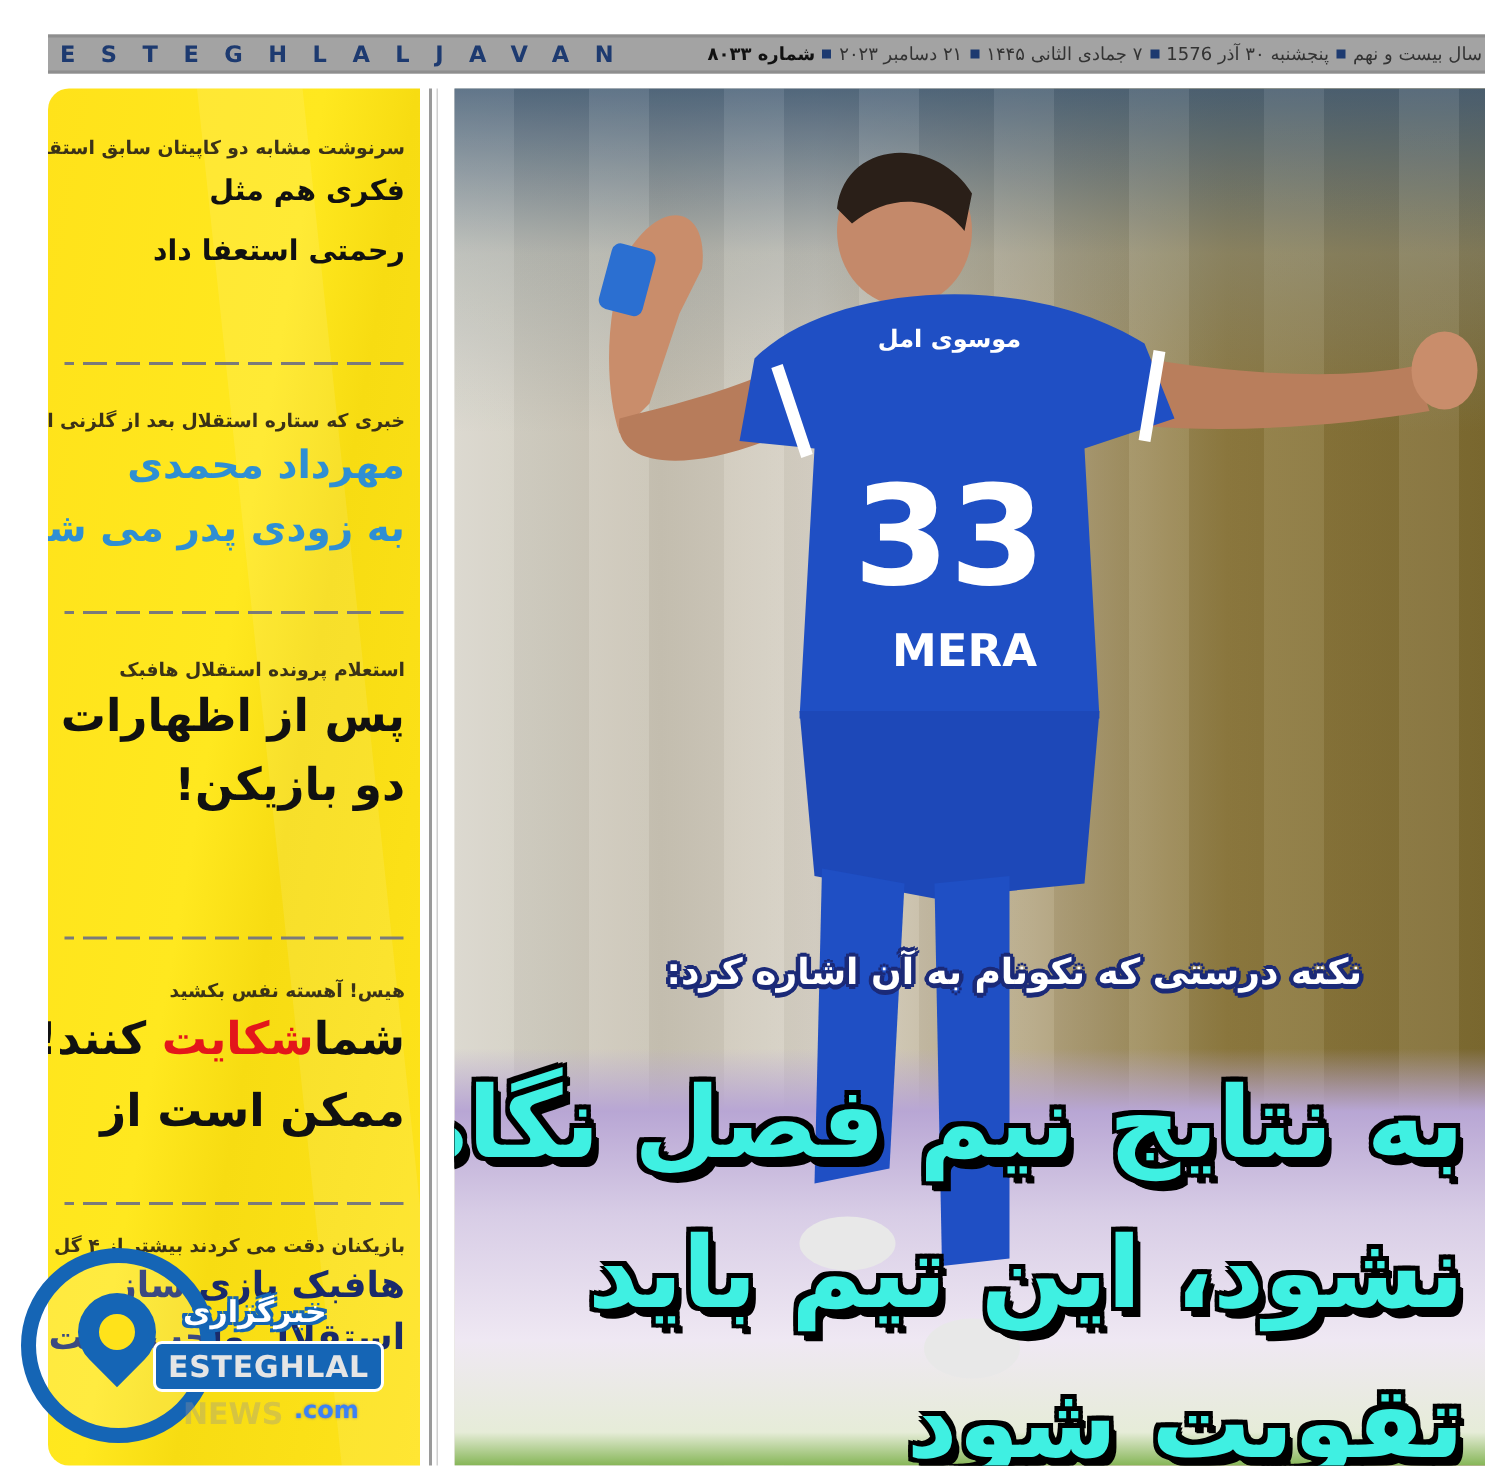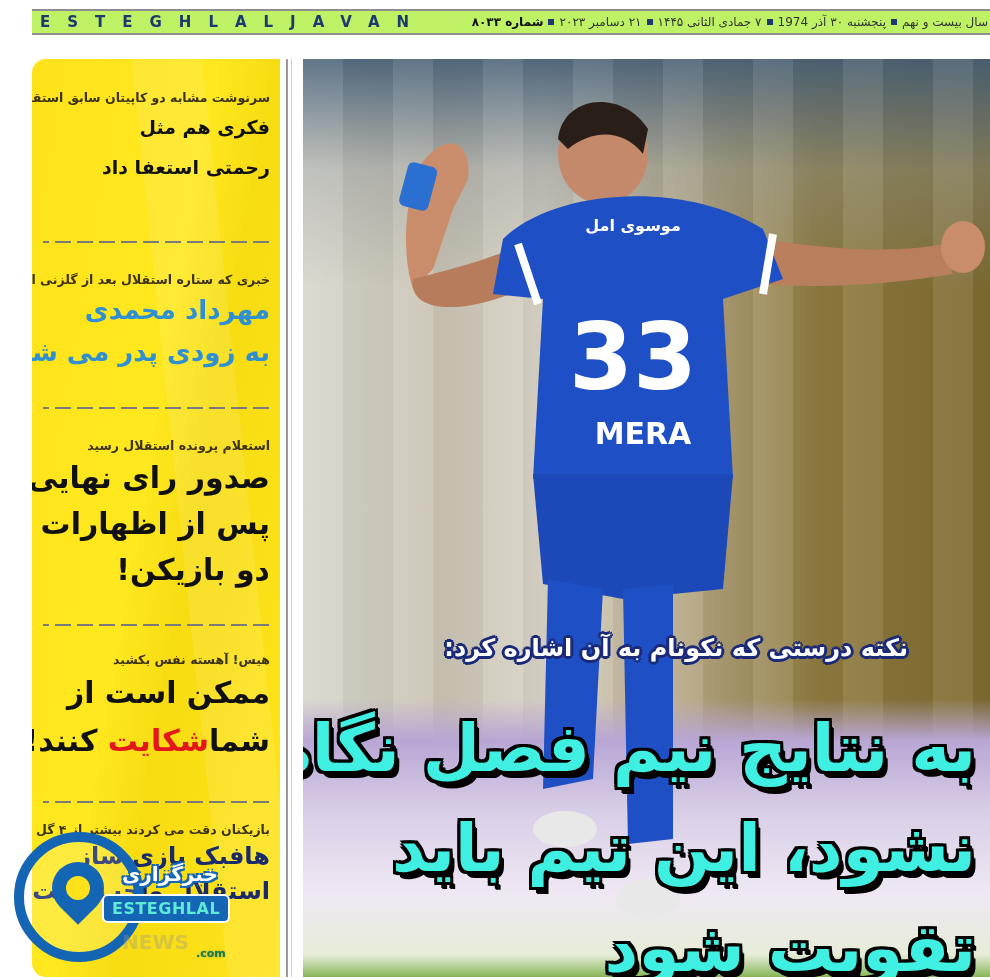--- a/index.html
+++ b/index.html
@@ -1,24 +1,24 @@
 <!DOCTYPE html>
 <html><head>
 <meta charset="utf-8">
 <style>
   * { box-sizing: border-box; margin: 0; padding: 0; }
   html, body { width: 990px; height: 980px; overflow: hidden; background: #ffffff; }
   body { font-family: "DejaVu Sans", sans-serif; position: relative; }
 
   
   .masthead {
-    position: absolute; left: 32px; top: 9px; width: 958px; height: 26px;
+    position: absolute; left: 32px; top: 23px; width: 958px; height: 26px;
     border-top: 2px solid #8e8e8e; border-bottom: 2px solid #8e8e8e;
     display: flex; align-items: center; justify-content: space-between;
-    background: #bef264;
+    background: #a3a3a3;
   }
   .brand {
     font-family: "DejaVu Sans", sans-serif; font-weight: bold;
     color: #1d3a70; font-size: 15px; letter-spacing: 17px; padding-left: 8px;
     white-space: nowrap;
   }
   .dateline {
     direction: rtl; font-family: "DejaVu Sans", sans-serif;
     font-size: 12px; color: #333; white-space: nowrap; padding-right: 2px;
     display: flex; align-items: center; gap: 5px;
@@ -101,40 +101,40 @@
     border: 10px solid #1565b5; background: rgba(255,255,255,0.15);
   }
   .wm-pin {
     position: absolute; left: 38px; top: 30px; width: 52px; height: 52px;
     background: #1565b5; border-radius: 50% 50% 50% 0; transform: rotate(-45deg);
   }
   .wm-pin::after {
     content: ""; position: absolute; left: 14px; top: 14px; width: 24px; height: 24px; border-radius: 50%; background: #ffe21a;
   }
   .wm-badge {
-    position: absolute; left: 88px; top: 62px; background: #1565b5; color: #5eead4;
-    font-family: "DejaVu Sans", sans-serif; font-weight: bold; font-size: 16px;
+    position: absolute; left: 88px; top: 62px; background: #1565b5; color: #e5e5e5;
+    font-family: "DejaVu Sans", sans-serif; font-weight: bold; font-size: 20px;
     padding: 3px 8px; border-radius: 6px; border: 2px solid #fff; letter-spacing: 0.5px; text-align: right;
   }
   .wm-top {
     position: absolute; left: 108px; top: 30px; color: #fff; font-weight: bold; font-size: 20px;
     direction: rtl; text-shadow: -2px -2px 0 #1565b5, 2px 2px 0 #1565b5, -2px 2px 0 #1565b5, 2px -2px 0 #1565b5;
   }
-  .wm-com { position: absolute; left: 182px; top: 115px; color: #15803d; font-weight: bold; font-size: 11px; text-shadow: 0 0 2px #888; }
+  .wm-com { position: absolute; left: 182px; top: 98px; color: #3b82f6; font-weight: bold; font-size: 16px; text-shadow: 0 0 2px #888; }
   .wm-news { position: absolute; left: 108px; top: 98px; color: rgba(150,150,150,0.35); font-weight: bold; font-size: 20px; }
 </style>
 </head>
 <body>
 
 <div class="masthead">
   <div class="brand">ESTEGHLALJAVAN</div>
   <div class="dateline">
     <span>سال بیست و نهم</span>
     <span class="sep"></span>
-    <span>پنجشنبه ۳۰ آذر 1974</span>
+    <span>پنجشنبه ۳۰ آذر 1576</span>
     <span class="sep"></span>
     <span>۷ جمادی الثانی ۱۴۴۵</span>
     <span class="sep"></span>
     <span>۲۱ دسامبر ۲۰۲۳</span>
     <span class="sep"></span>
     <span class="issue">شماره ۸۰۳۳</span>
   </div>
 </div>
 
 <div class="sidebar">
@@ -151,36 +151,35 @@
   <div class="story story-2">
     <div class="kicker">خبری که ستاره استقلال بعد از گلزنی اش داد</div>
     <div class="headline blue">
       <div>مهرداد محمدی</div>
       <div>به زودی پدر می شود</div>
     </div>
   </div>
   <div class="dash dash-2"></div>
 
   <div class="story story-3">
-    <div class="kicker">استعلام پرونده استقلال رسید</div>
+    <div class="kicker">استعلام پرونده استقلال هافبک</div>
     <div class="headline" style="font-size:30px;line-height:46px;">
-      <div>صدور رای نهایی</div>
       <div>پس از اظهارات</div>
       <div>دو بازیکن!</div>
     </div>
   </div>
   <div class="dash dash-3"></div>
 
   <div class="story story-4">
     <div class="kicker">هیس! آهسته نفس بکشید</div>
     <div class="headline" style="font-size:30px;line-height:48px;">
-      <div>ممکن است از</div>
       <div>
         <span>شما</span><span class="red">شکایت</span> <span>کنند!</span>
       </div>
+      <div>ممکن است از</div>
     </div>
   </div>
   <div class="dash dash-4"></div>
 
   <div class="story story-5">
     <div class="kicker">بازیکنان دقت می کردند بیشتر از ۴ گل می زدند</div>
     <div class="headline navy">
       <div>هافبک بازی ساز</div>
       <div>استقلال واجب است</div>
     </div>

